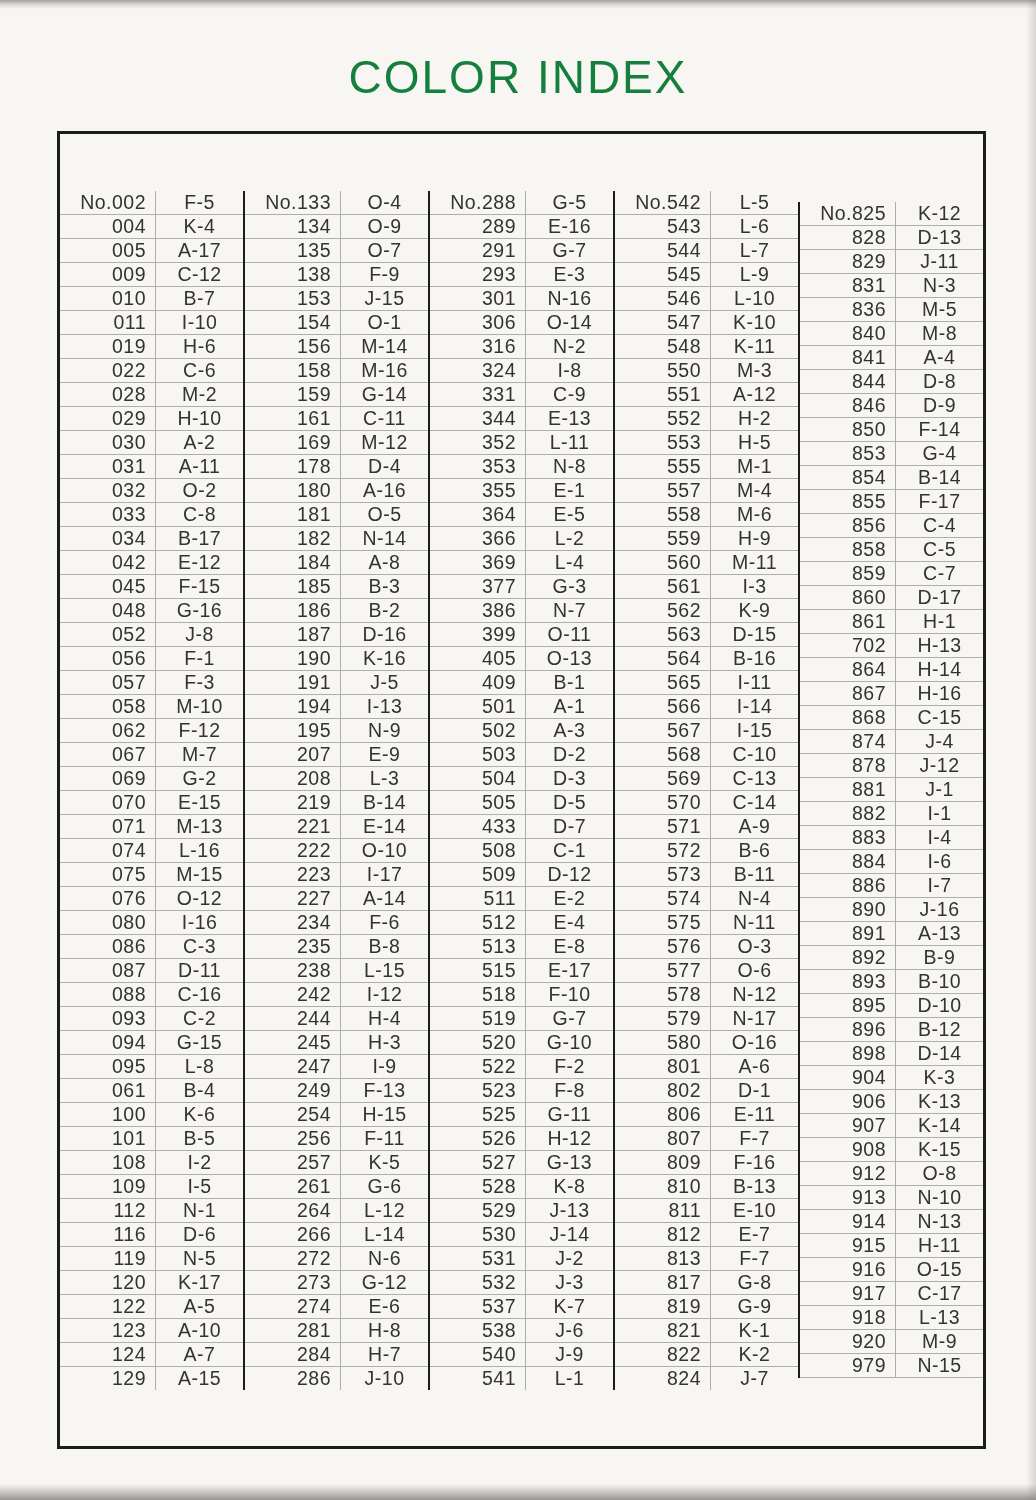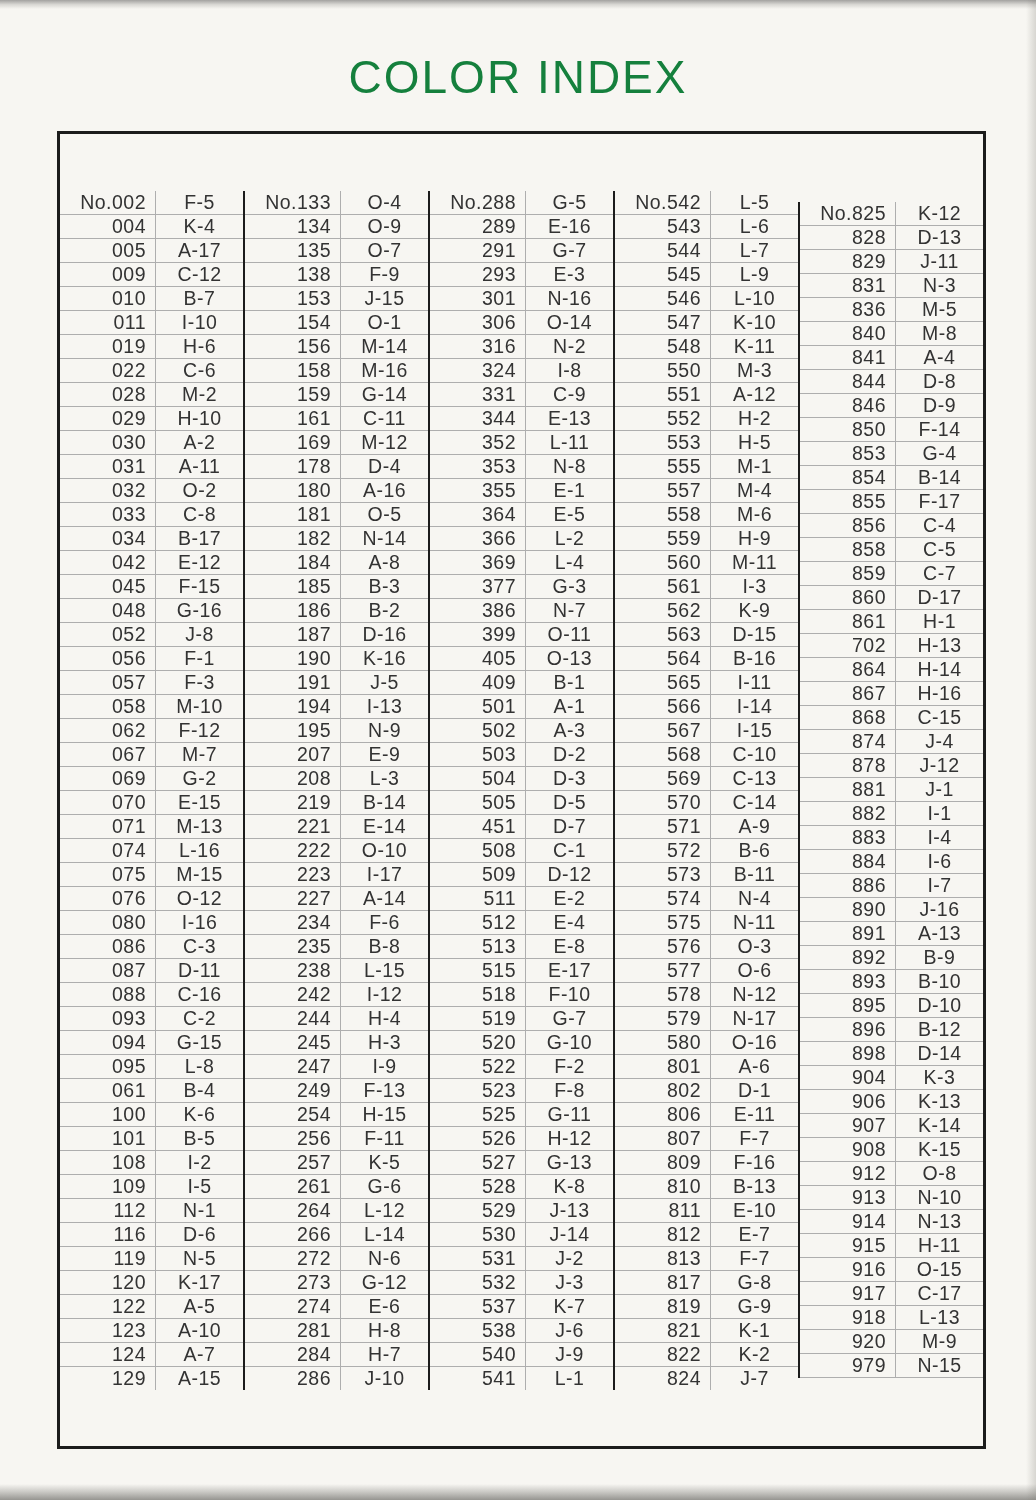--- a/index.html
+++ b/index.html
@@ -594,21 +594,21 @@
       </div>
       <div class="row">
         <div class="cell no">504</div>
         <div class="cell code">D-3</div>
       </div>
       <div class="row">
         <div class="cell no">505</div>
         <div class="cell code">D-5</div>
       </div>
       <div class="row">
-        <div class="cell no">451</div>
+        <div class="cell no">433</div>
         <div class="cell code">D-7</div>
       </div>
       <div class="row">
         <div class="cell no">508</div>
         <div class="cell code">C-1</div>
       </div>
       <div class="row">
         <div class="cell no">509</div>
         <div class="cell code">D-12</div>
       </div>

